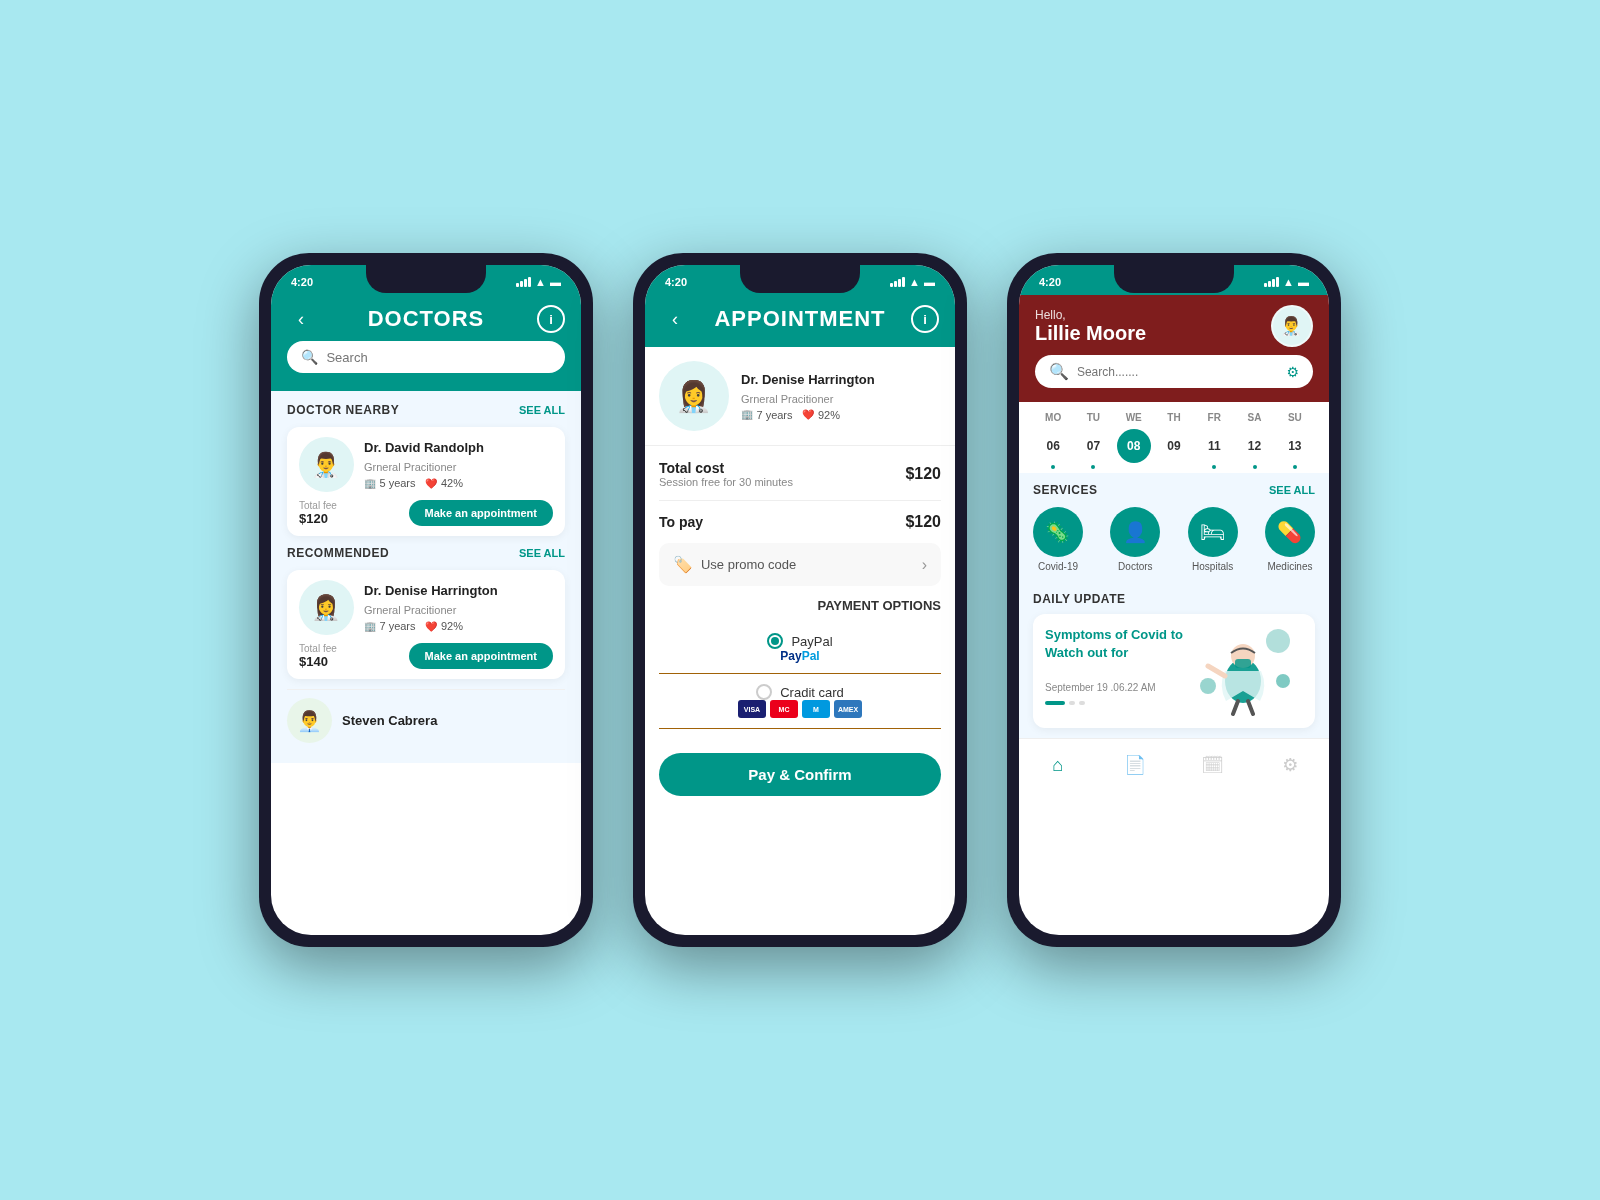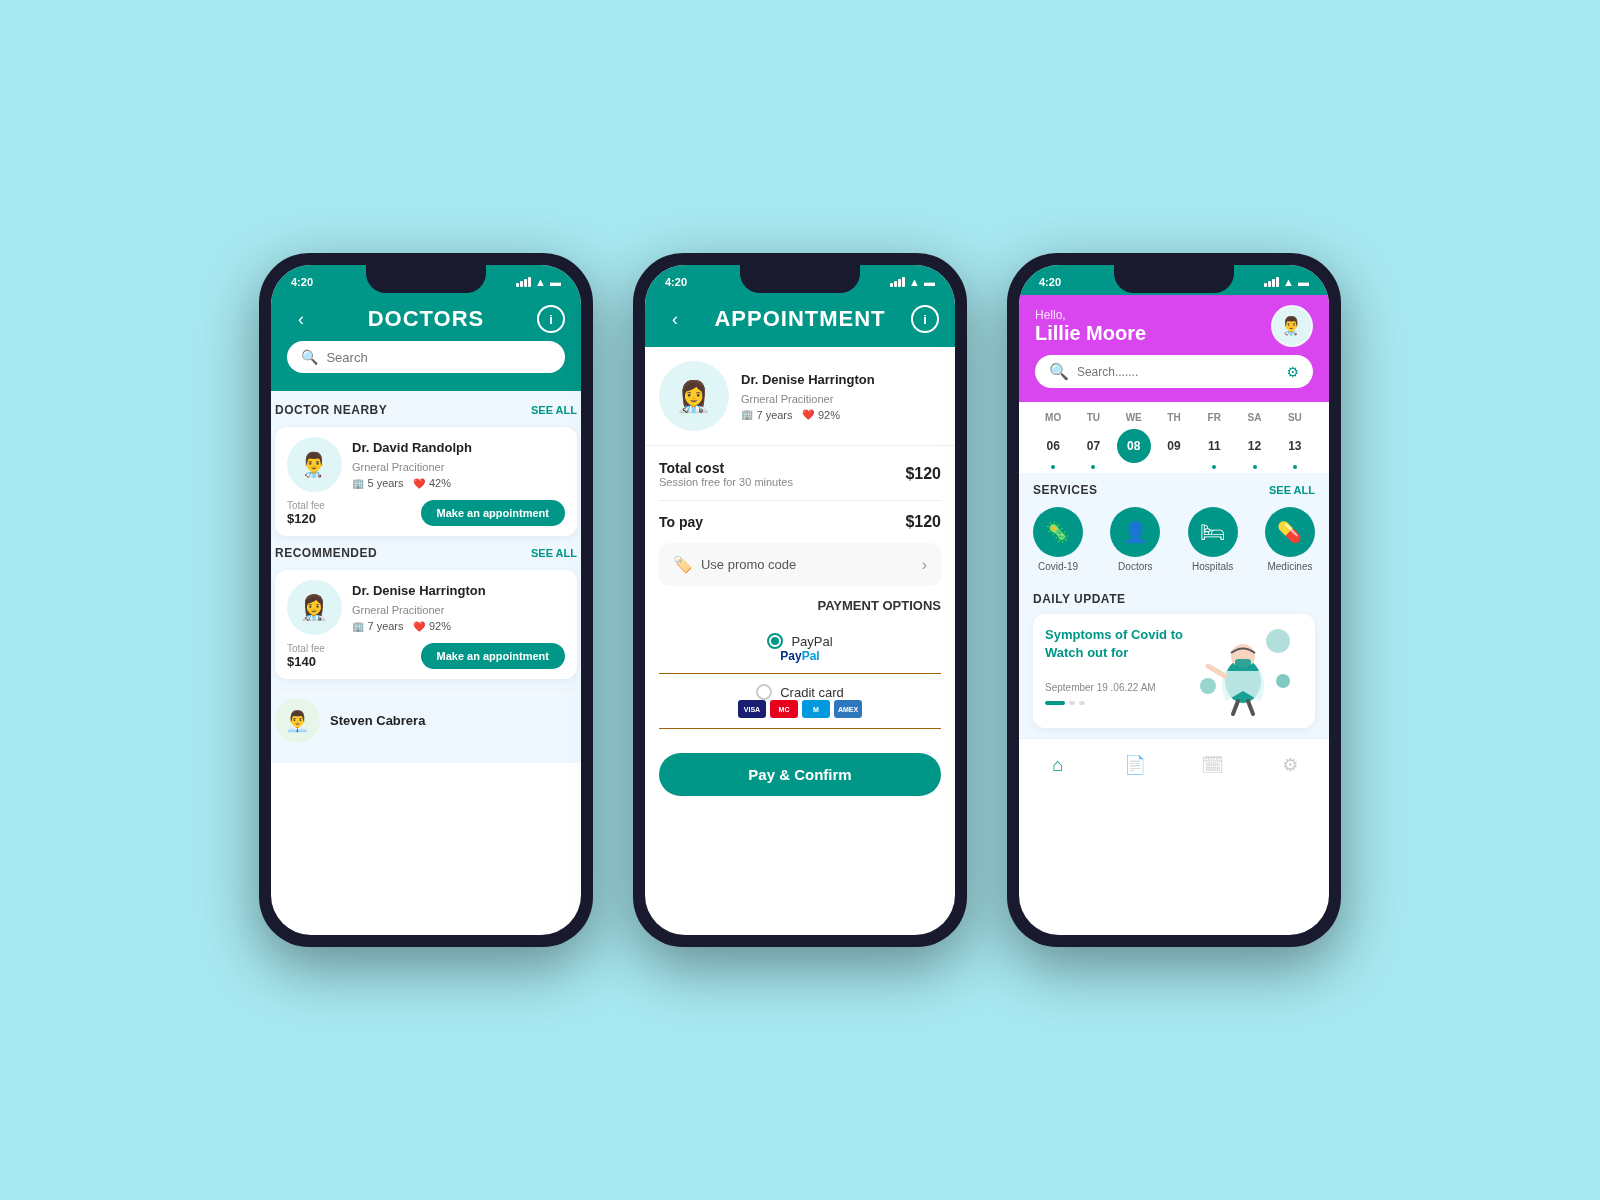--- a/index.html
+++ b/index.html
@@ -117,21 +117,21 @@
       border: none;
       outline: none;
       font-size: 13px;
       color: #999;
       flex: 1;
       background: transparent;
     }
     .search-icon-svg { color: #999; font-size: 14px; }
 
     
-    .content { padding: 12px 4px; background: #f0f8ff; flex: 1; overflow: hidden; }
+    .content { padding: 12px 16px; background: #f0f8ff; flex: 1; overflow: hidden; }
 
     
     .section-header {
       display: flex;
       justify-content: space-between;
       align-items: center;
       margin-bottom: 10px;
     }
     .section-title {
       font-size: 12px;
@@ -334,21 +334,21 @@
       border: none;
       border-radius: 25px;
       padding: 13px;
       font-size: 15px;
       font-weight: 600;
       cursor: pointer;
     }
 
     
     .home-header {
-      background: #d946ef;
+      background: #7f1d1d;
       padding: 10px 16px 14px;
       color: #fff;
     }
     .home-header-top {
       display: flex;
       justify-content: space-between;
       align-items: center;
       margin-bottom: 6px;
     }
     .hello-text { font-size: 12px; color: rgba(255,255,255,0.85); }

